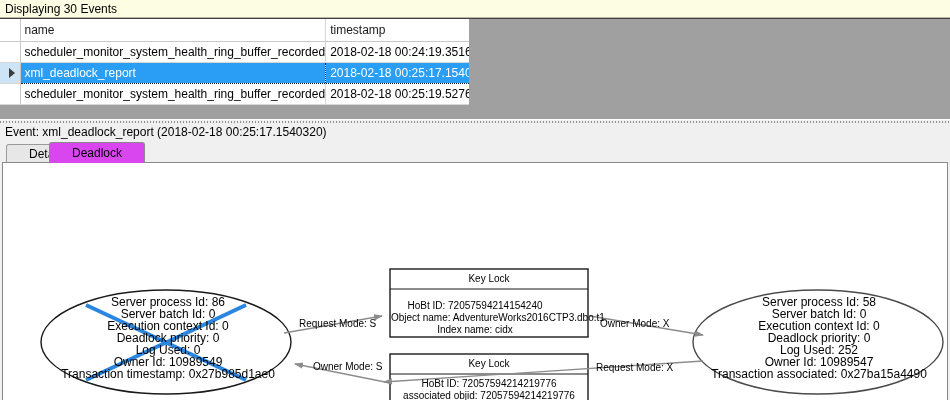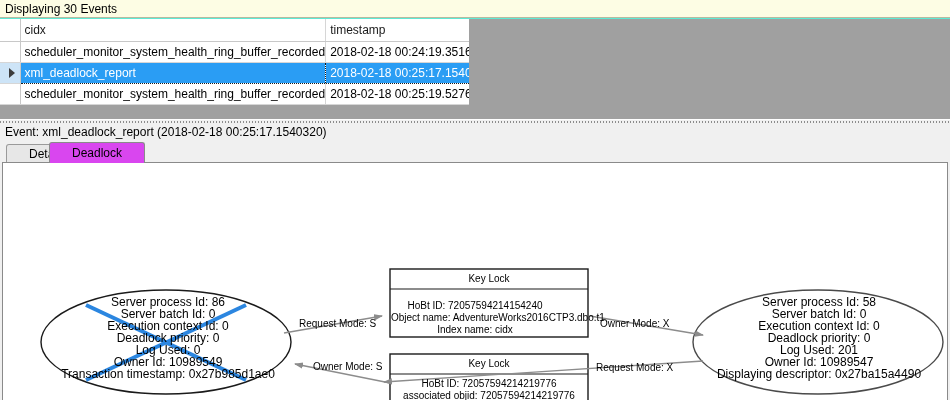--- a/index.html
+++ b/index.html
@@ -15,21 +15,21 @@
     font-size: 12px;
     color: #000;
   }
 
   
   .events-panel {
     position: absolute;
     left: 0; top: 0;
     width: 950px;
     height: 120px;
-    background: #5eead4;
+    background: #404040;
     box-sizing: border-box;
     border-bottom: 1px solid #8a8a8a;
   }
   .events-caption {
     position: absolute;
     left: 0; top: 0;
     width: 950px;
     height: 18px;
     line-height: 18px;
     background: #fdfde4;
@@ -222,21 +222,21 @@
 <div class="events-panel">
 
   <div class="events-caption">Displaying 30 Events</div>
 
   <div class="grid">
     <div class="grid-filler"></div>
     <table class="grid-table">
       <thead>
         <tr class="hdr-row">
           <th class="col-sel"></th>
-          <th class="col-name">cidx</th>
+          <th class="col-name">name</th>
           <th class="col-ts">timestamp</th>
         </tr>
       </thead>
       <tbody>
         <tr>
           <td class="col-sel"></td>
           <td class="cell-name col-name">scheduler_monitor_system_health_ring_buffer_recorded</td>
           <td class="cell-ts col-ts">2018-02-18 00:24:19.3516078</td>
         </tr>
         <tr class="row-selected">
@@ -307,23 +307,23 @@
         <div>Log Used: 0</div>
         <div>Owner Id: 10989549</div>
         <div>Transaction timestamp: 0x27b985d1ae0</div>
       </div>
 
       <div class="node-text proc-right">
         <div>Server process Id: 58</div>
         <div>Server batch Id: 0</div>
         <div>Execution context Id: 0</div>
         <div>Deadlock priority: 0</div>
-        <div>Log Used: 201</div>
+        <div>Log Used: 252</div>
         <div>Owner Id: 10989547</div>
-        <div>Displaying descriptor: 0x27ba15a4490</div>
+        <div>Transaction associated: 0x27ba15a4490</div>
       </div>
 
       <div class="lock-title lock-top-title">Key Lock</div>
       <div class="lock-body lock-top-body">
         <div>HoBt ID: 72057594214154240</div>
         <div>Object name: AdventureWorks2016CTP3.dbo.t1</div>
         <div>Index name: cidx</div>
       </div>
 
       <div class="lock-title lock-bot-title">Key Lock</div>

